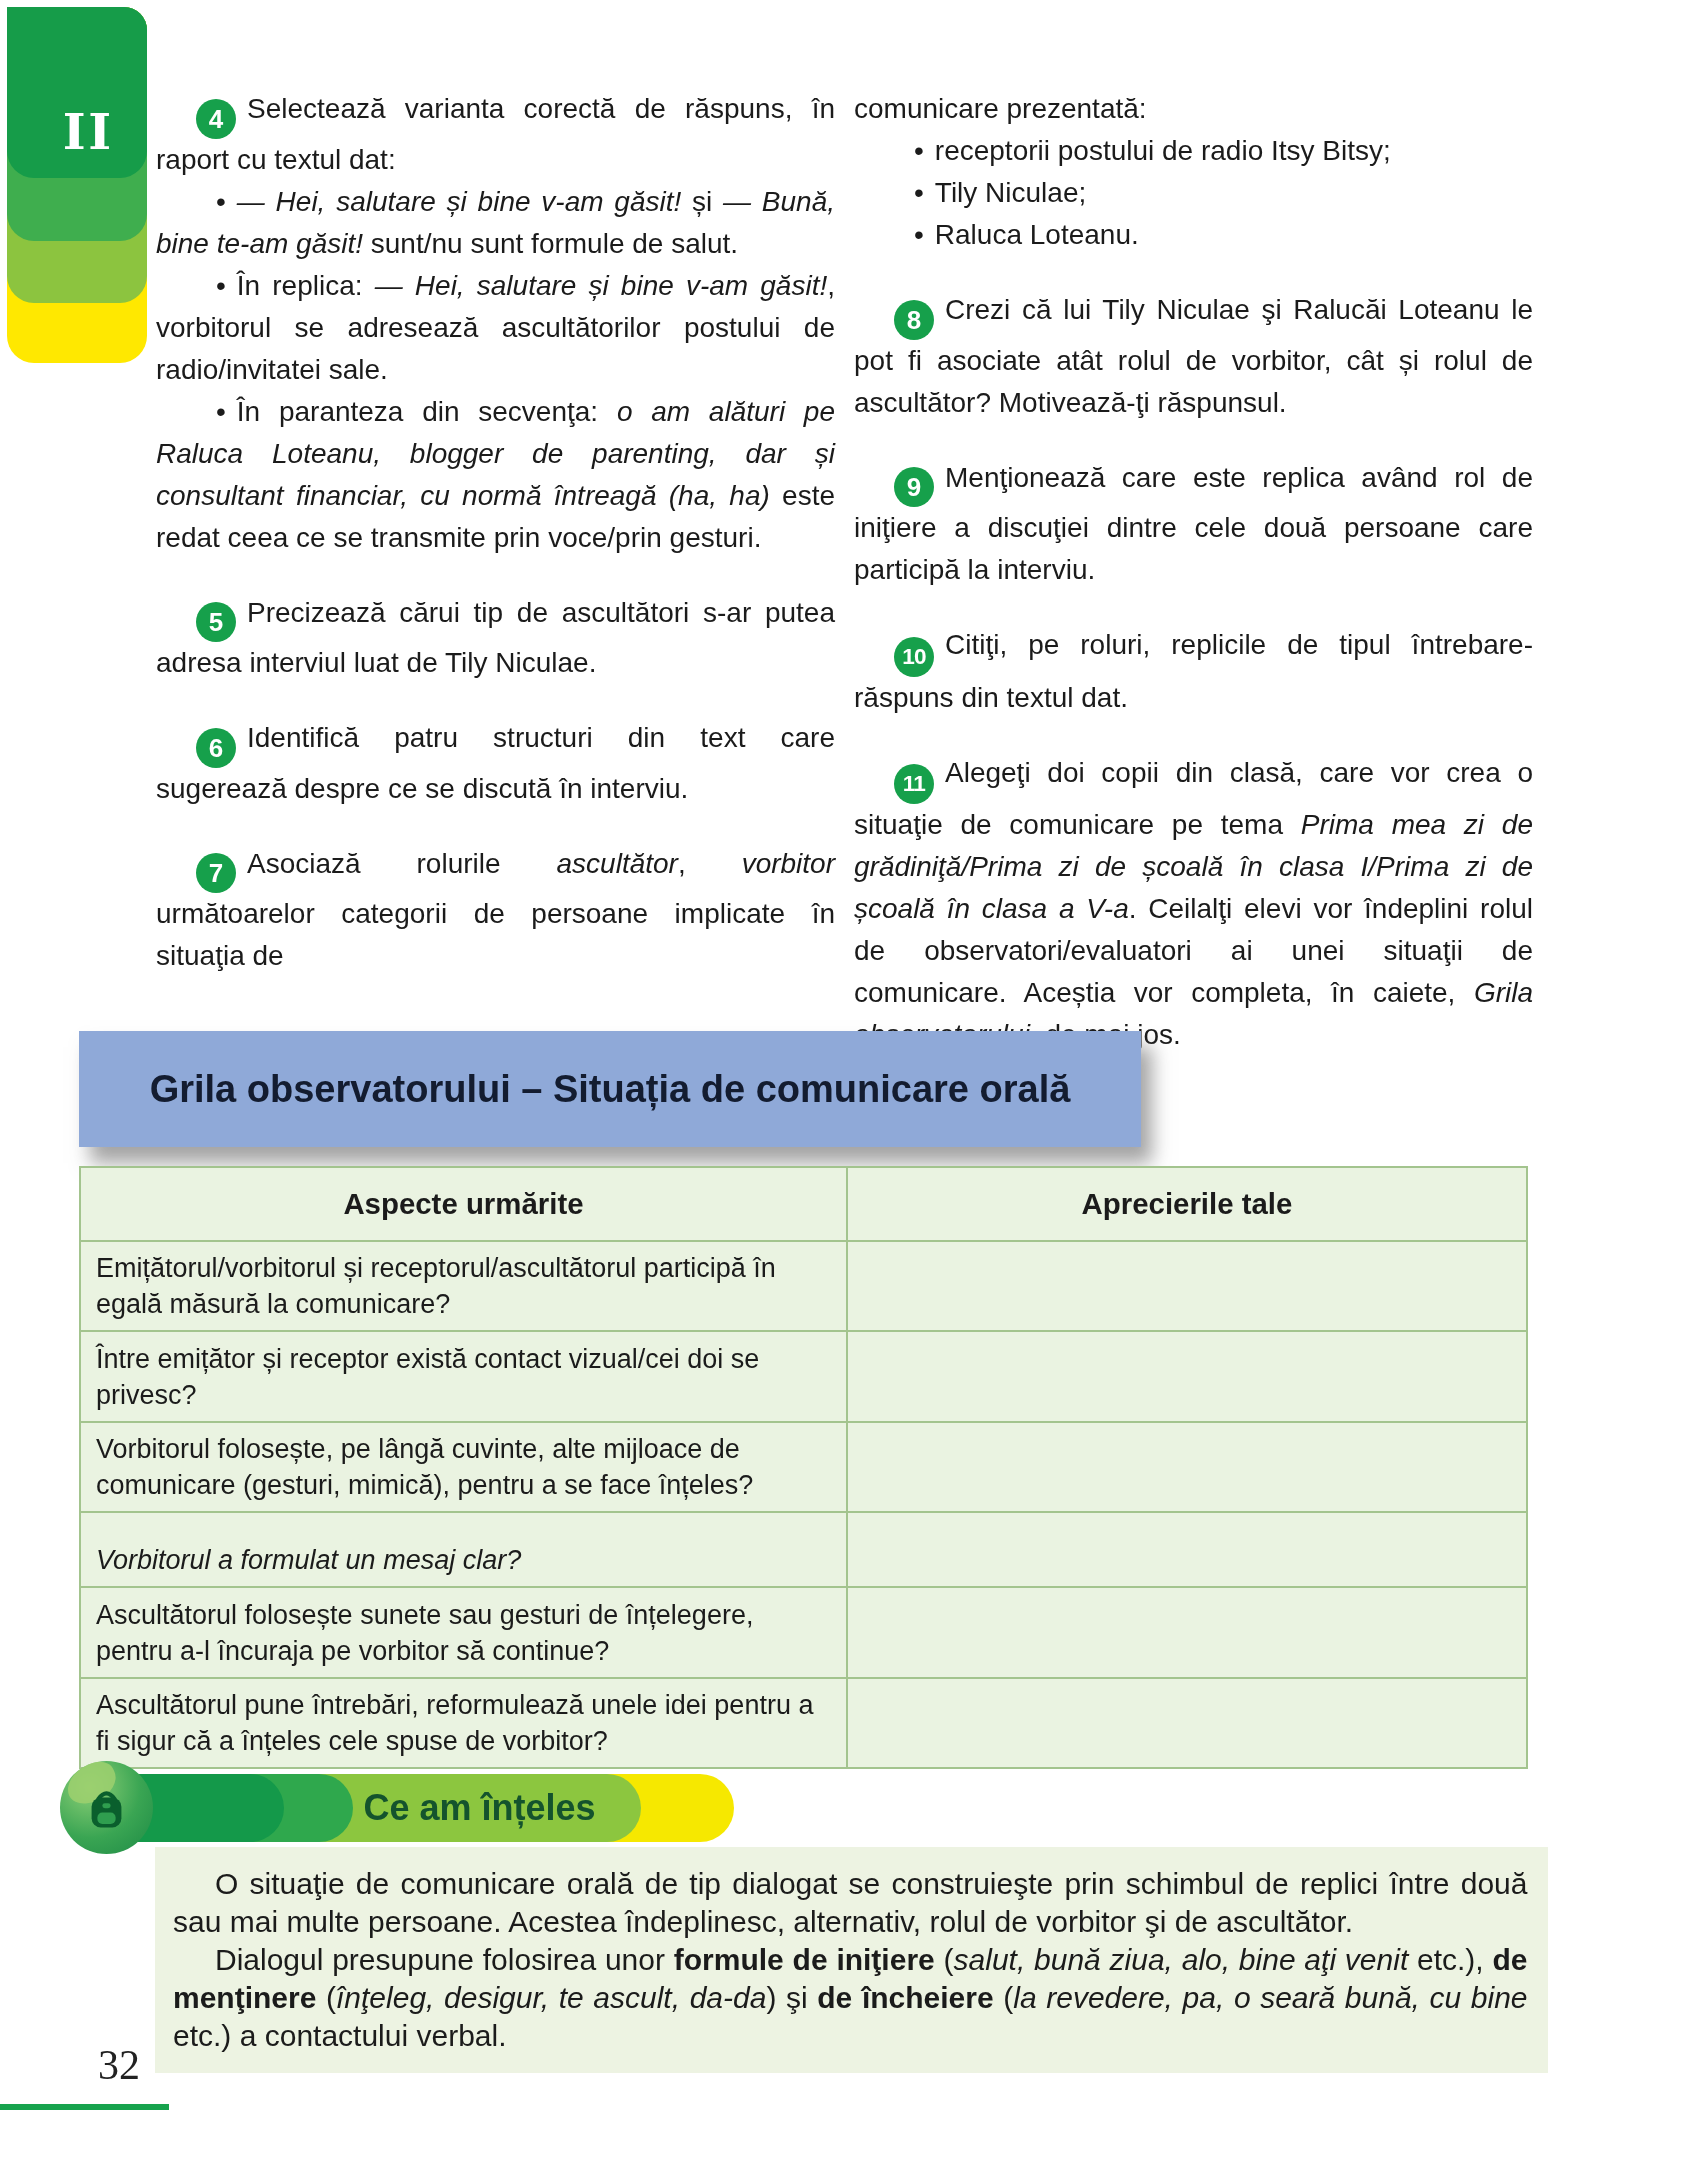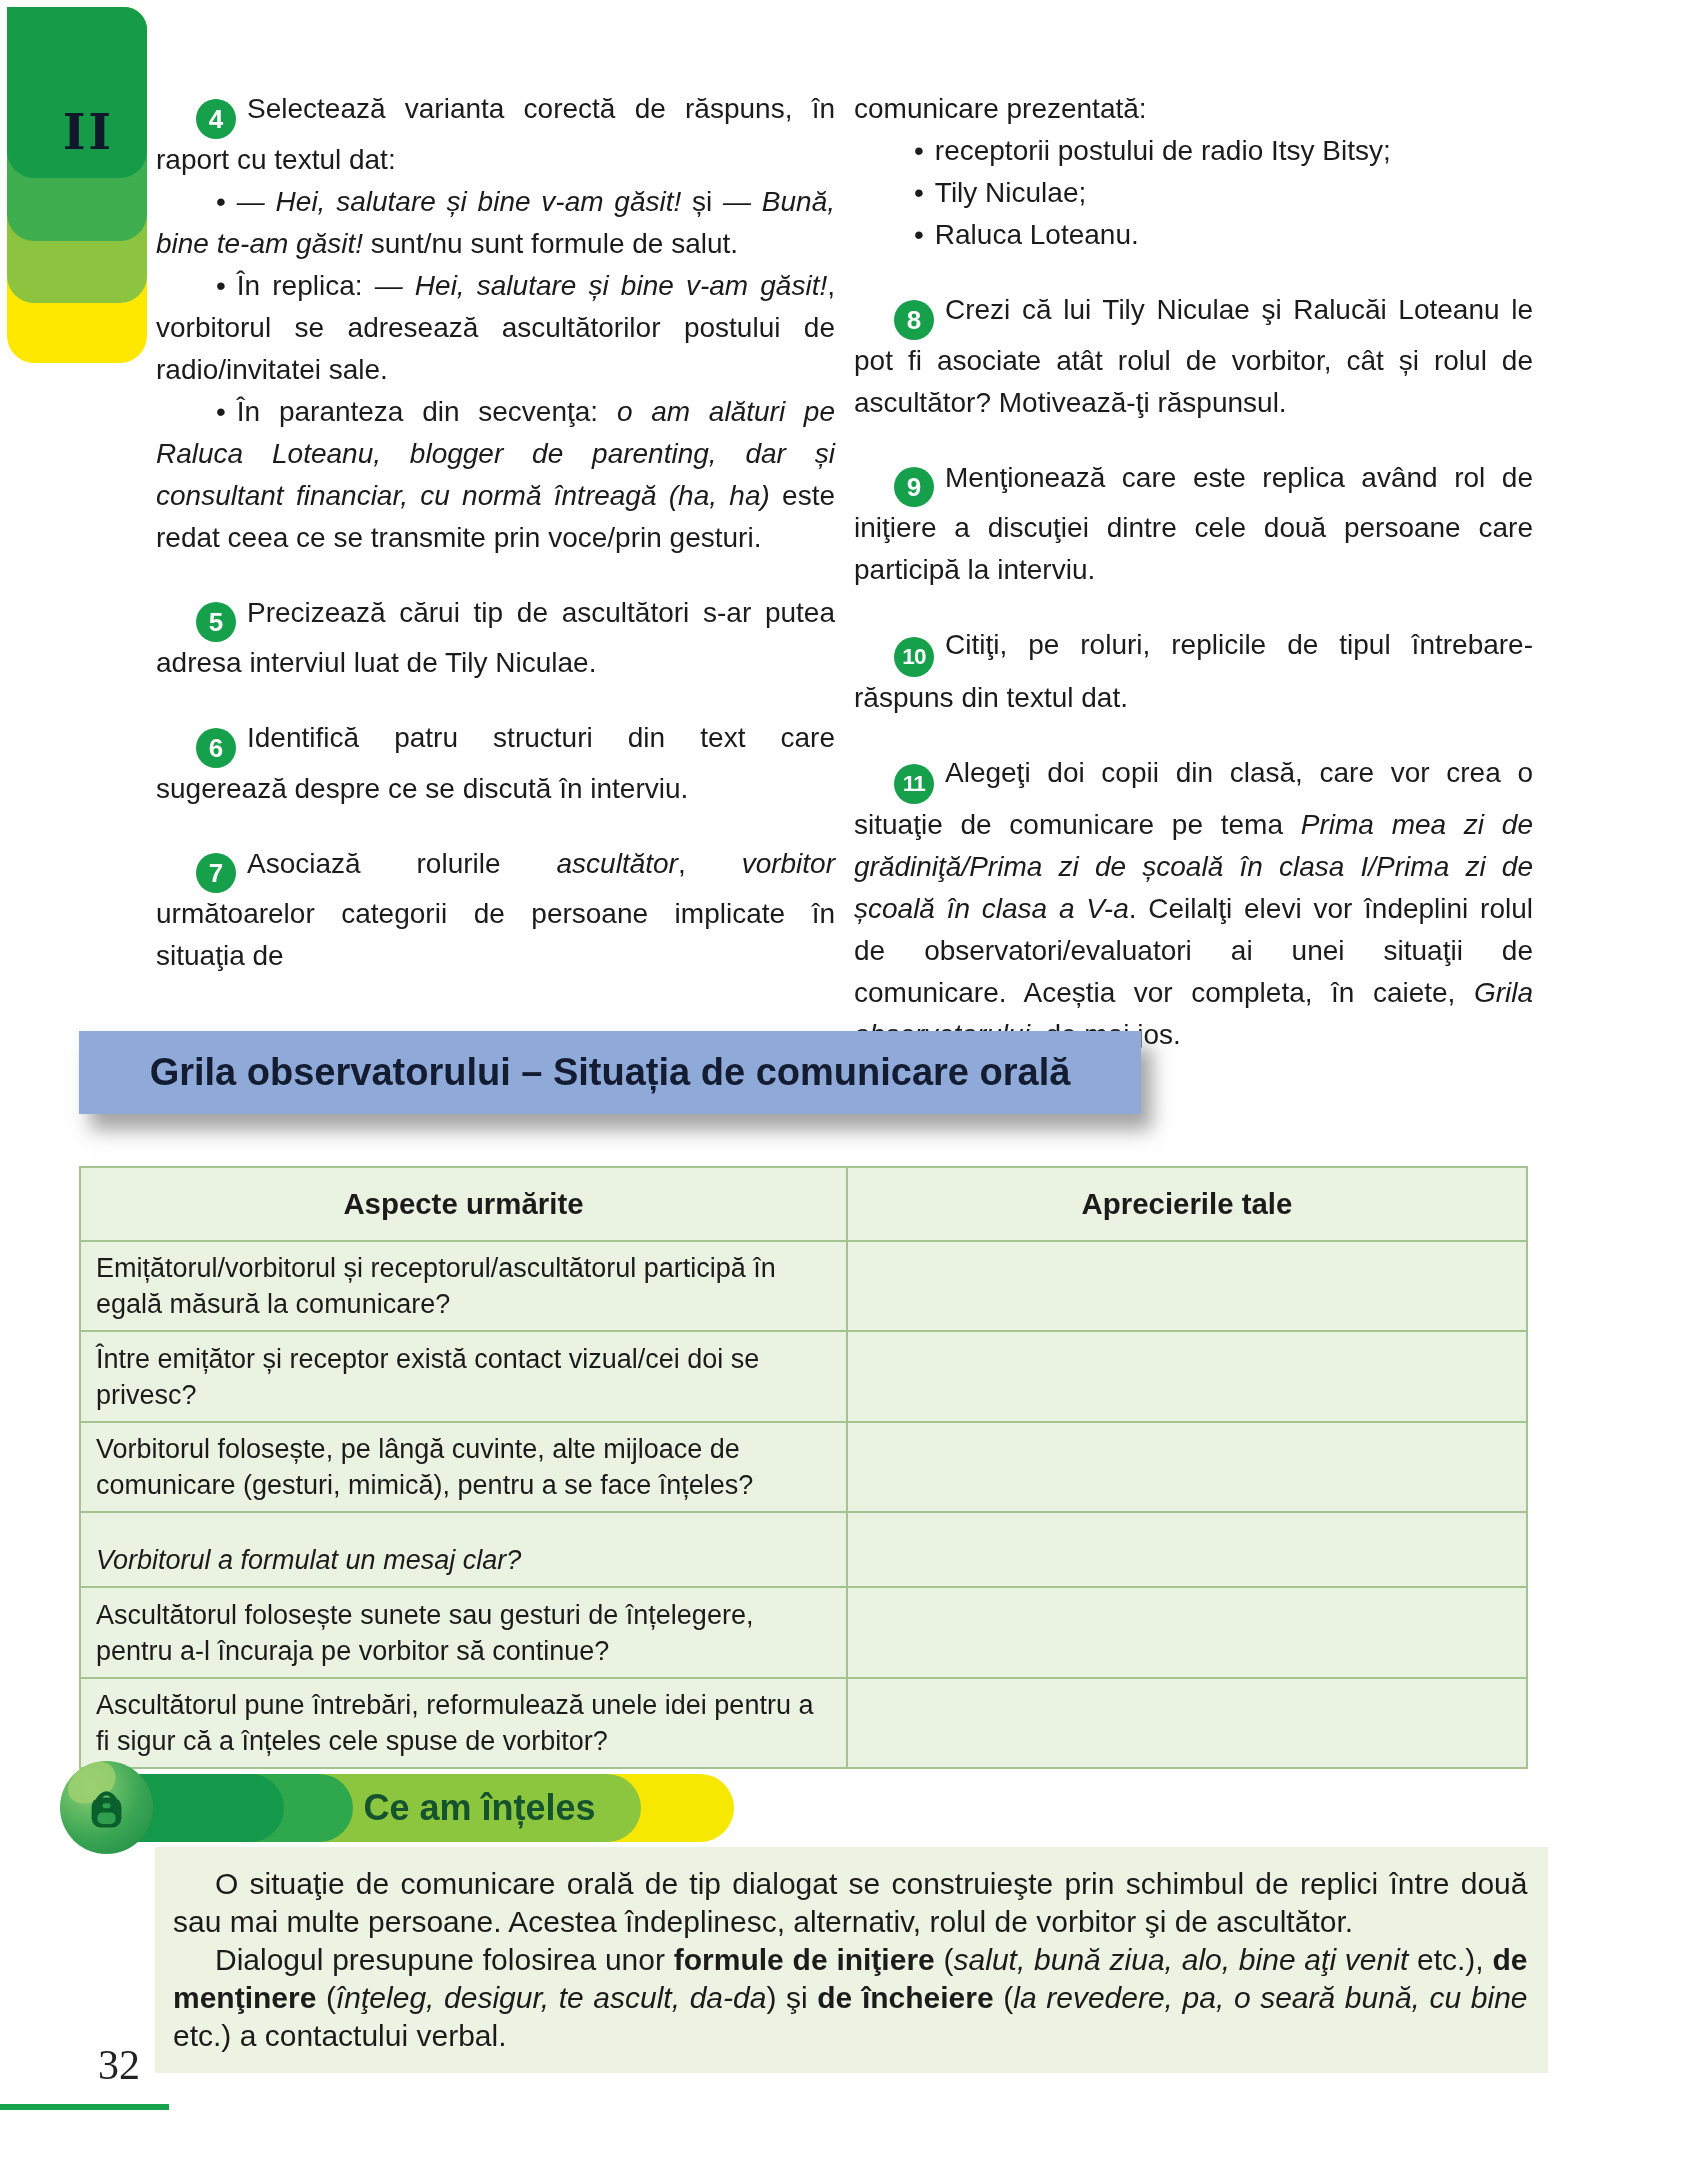--- a/index.html
+++ b/index.html
@@ -10,21 +10,21 @@
   
   .side-tab{position:absolute;left:6.8px;top:6.8px;width:140px;height:356px;}
   .side-tab .band{position:absolute;left:0;width:140px;top:0;}
   .band.b4{height:356px;background:#ffe800;border-radius:0 23px 27px 27px;z-index:1;}
   .band.b3{height:296px;background:#8cc43f;border-radius:0 23px 27px 27px;z-index:2;}
   .band.b2{height:234px;background:#3fae4e;border-radius:0 23px 27px 27px;z-index:3;}
   .band.b1{height:171px;background:#169c49;border-radius:0 23px 27px 27px;z-index:4;
            display:flex;align-items:flex-end;justify-content:center;}
   .band.b1 .mark{
     font-family:"DejaVu Serif","Liberation Serif",serif;font-weight:700;
-    color:#0f172a;font-size:49px;line-height:1;padding-bottom:20.5px;padding-left:23px;letter-spacing:2.7px;
+    color:#ffffff;font-size:49px;line-height:1;padding-bottom:20.5px;padding-left:23px;letter-spacing:2.7px;
   }
   
   .cols{position:absolute;left:156px;top:88px;width:1377px;display:flex;gap:19px;}
   .col{width:679px;}
   p{margin:0;font-size:28px;line-height:42px;text-align:justify;}
   .ex{margin-top:33px;}
   .ex:first-child{margin-top:0;}
   .lead{text-indent:40px;}
   .no-indent{text-indent:0;}
   .badge{
@@ -33,21 +33,21 @@
     align-items:center;justify-content:center;vertical-align:-9.6px;
     margin-right:11px;text-indent:0;
   }
   .badge.wide{font-size:22.6px;letter-spacing:-0.7px;}
   .bullet{text-indent:60px;}
   .dot{margin-right:11px;}
   .it{font-style:italic;}
   .bd{font-weight:700;}
   
   .grid-band{
-    position:absolute;left:79px;top:1031px;width:1062px;height:83px;
+    position:absolute;left:79px;top:1031px;width:1062px;height:116px;
     background:#8fa9d8;display:flex;align-items:center;justify-content:center;
     font-size:38px;font-weight:700;color:#131c30;
     box-shadow:11px 16.4px 18px rgba(90,90,90,.55);
   }
   
   .grid-table{position:absolute;left:79px;top:1166px;width:1449px;border-collapse:collapse;}
   .grid-table th,.grid-table td{
     border:2.1px solid #a3c48e;background:#eaf3e1;
     font-size:27px;line-height:36px;padding:8.2px 15px;vertical-align:middle;text-align:left;
   }

